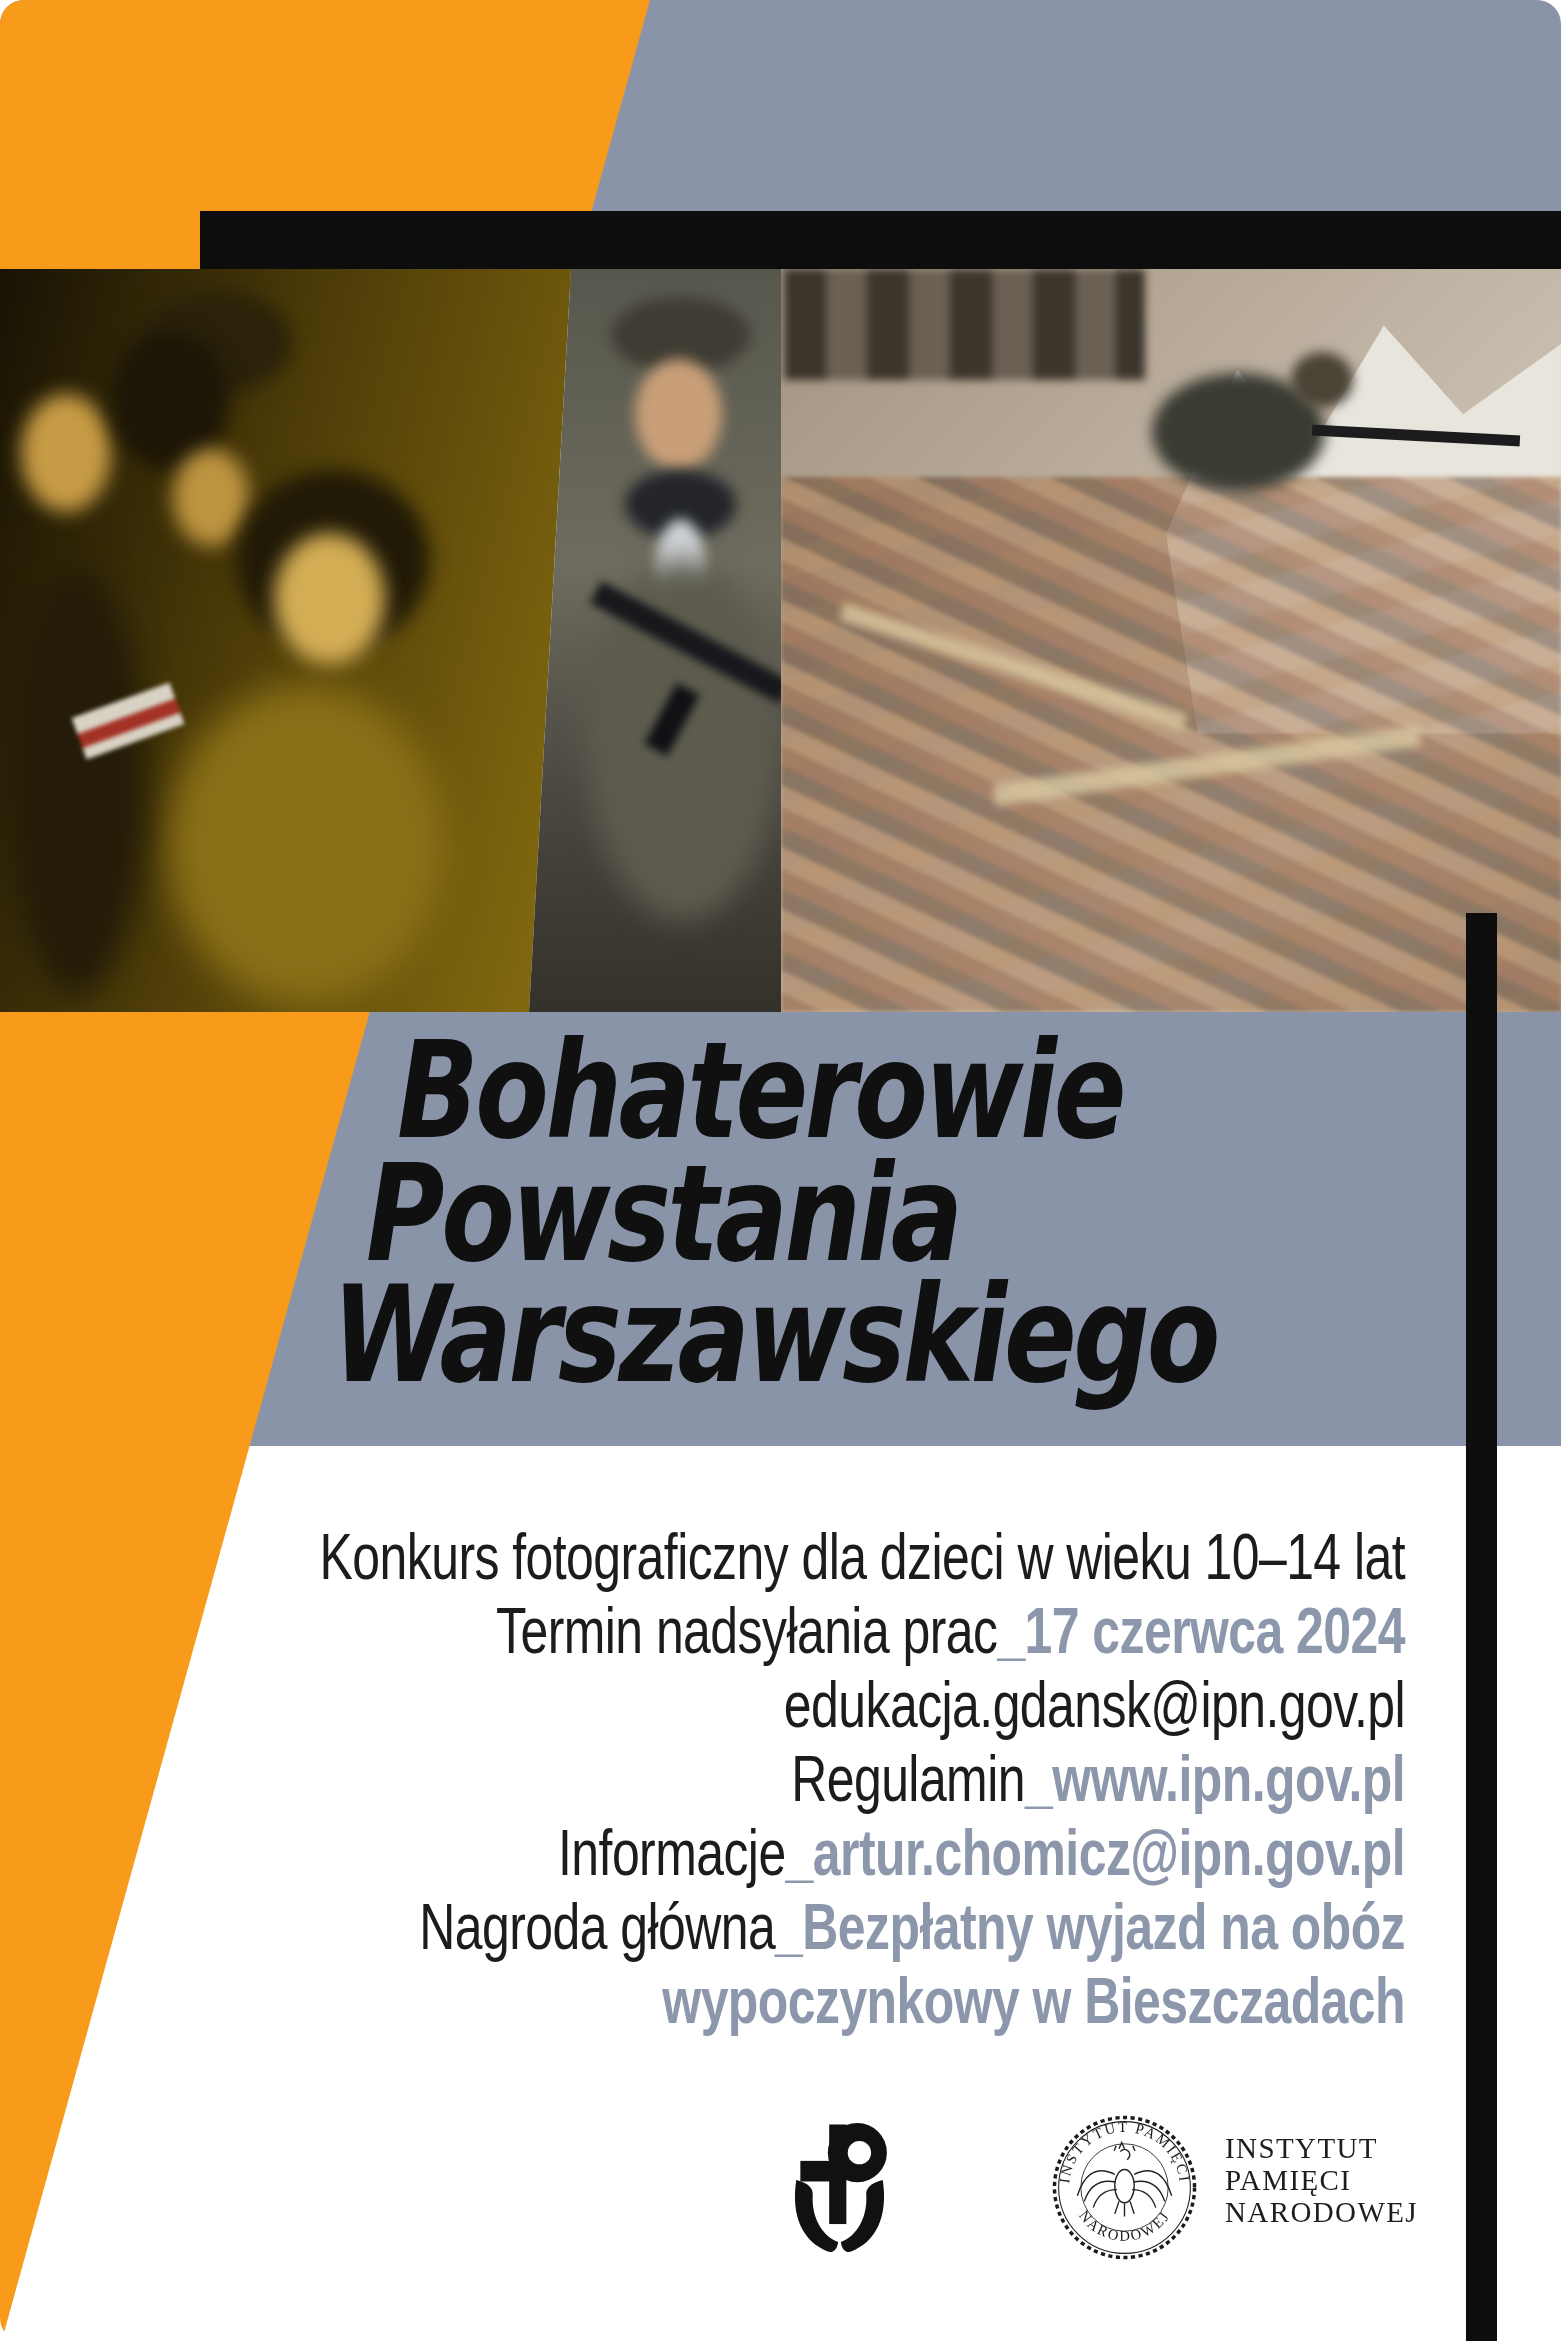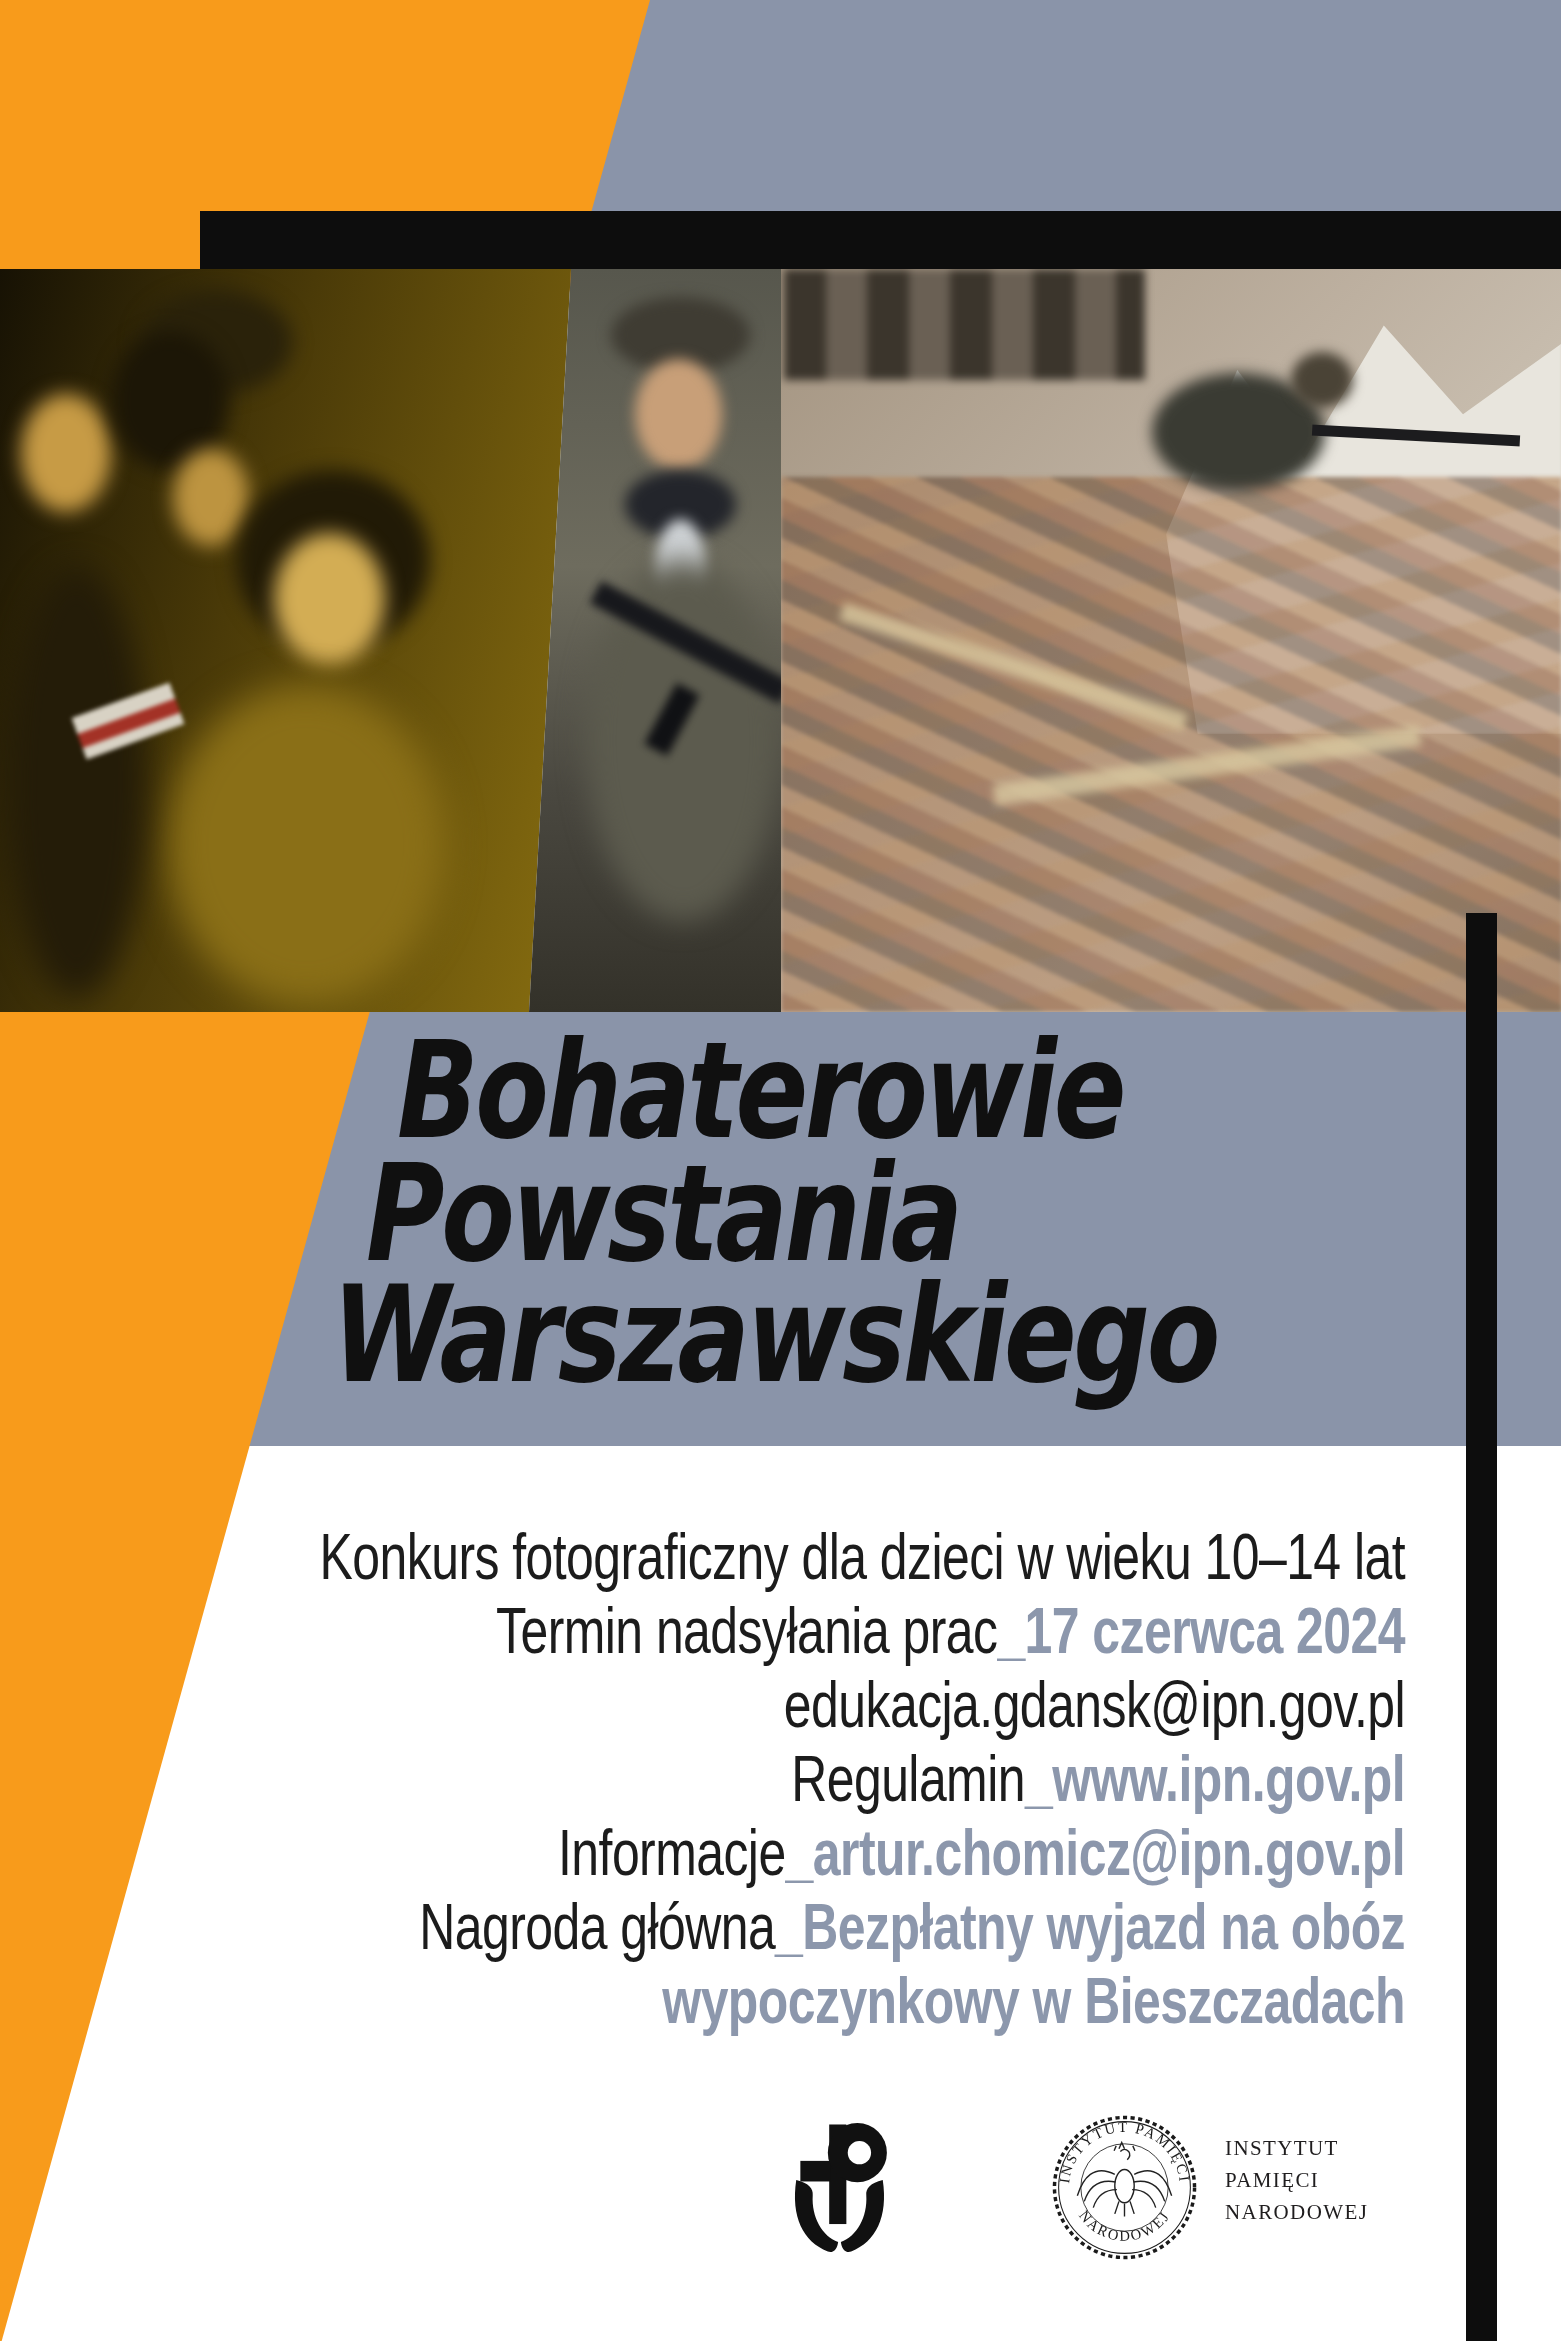--- a/index.html
+++ b/index.html
@@ -1,18 +1,19 @@
 <!DOCTYPE html>
 <html style="font-size:11px"><head>
 <meta charset="utf-8">
 <style>
   html,body{margin:0;padding:0;background:#ffffff;}
   .poster{
     position:relative;width:1561px;height:2342px;overflow:hidden;background:#ffffff;
     font-family:"Liberation Sans",sans-serif;
+    border-radius:24px;
   }
   .abs{position:absolute;}
   
   .gray-top{left:0;top:0;width:1561px;height:211px;background:#8A94A9;}
   .gray-mid{left:0;top:1012px;width:1561px;height:434px;background:#8A94A9;}
   .orange-wedge{
     left:0;top:0;width:1561px;height:2342px;background:#F89B1B;
     clip-path:polygon(0 0,650px 0,1.4px 2342px,0 2342px);
   }
   .black-top-bar{left:200px;top:211px;width:1361px;height:58px;background:#0d0d0d;}
@@ -38,21 +39,21 @@
   .body-text{
     left:0;top:1520px;width:1405px;text-align:right;
     transform:scaleX(0.78);transform-origin:right top;
   }
   .body-line{font-size:64px;line-height:74px;white-space:nowrap;letter-spacing:-0.7px;}
   .seg-black{color:#1c1c1c;font-weight:400;}
   .seg-gray{color:#8C97AC;font-weight:700;}
   
   .institute-name{
     left:1225px;top:2132px;width:291px;
-    font-family:"Liberation Serif",serif;font-size:21px;line-height:32px;
+    font-family:"Liberation Serif",serif;font-size:29px;line-height:32px;
     letter-spacing:1.4px;color:#1f1d1e;
   }
   .institute-name div{white-space:nowrap;}
 </style>
 </head>
 <body>
 
 <div class="poster">
 
   <div class="abs gray-top"></div>

